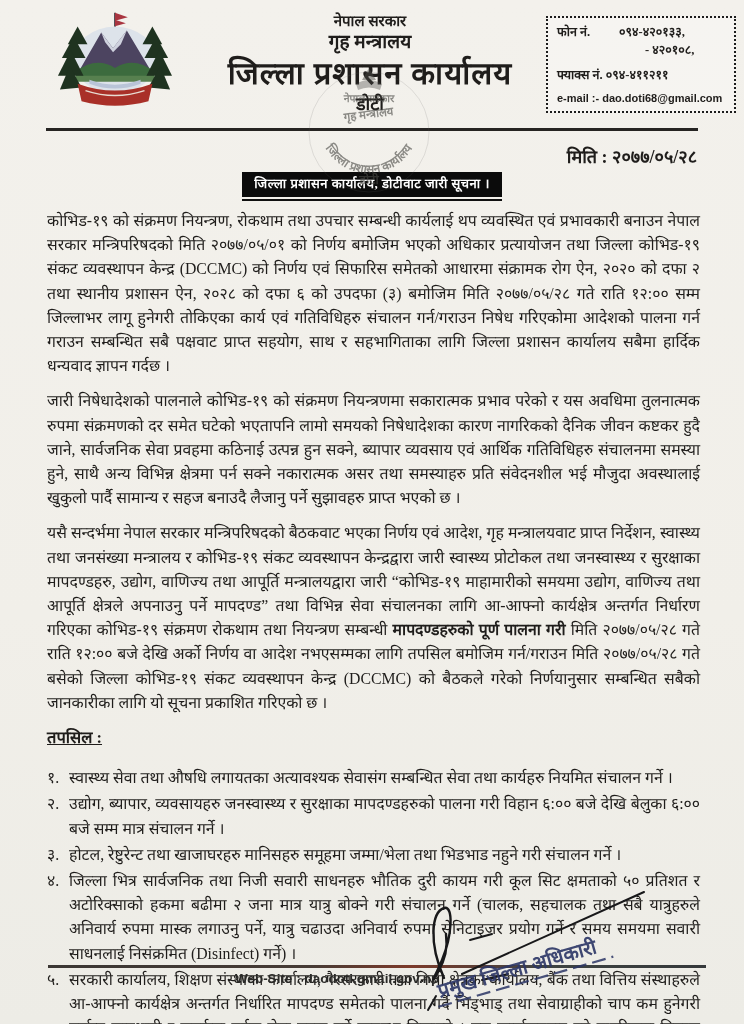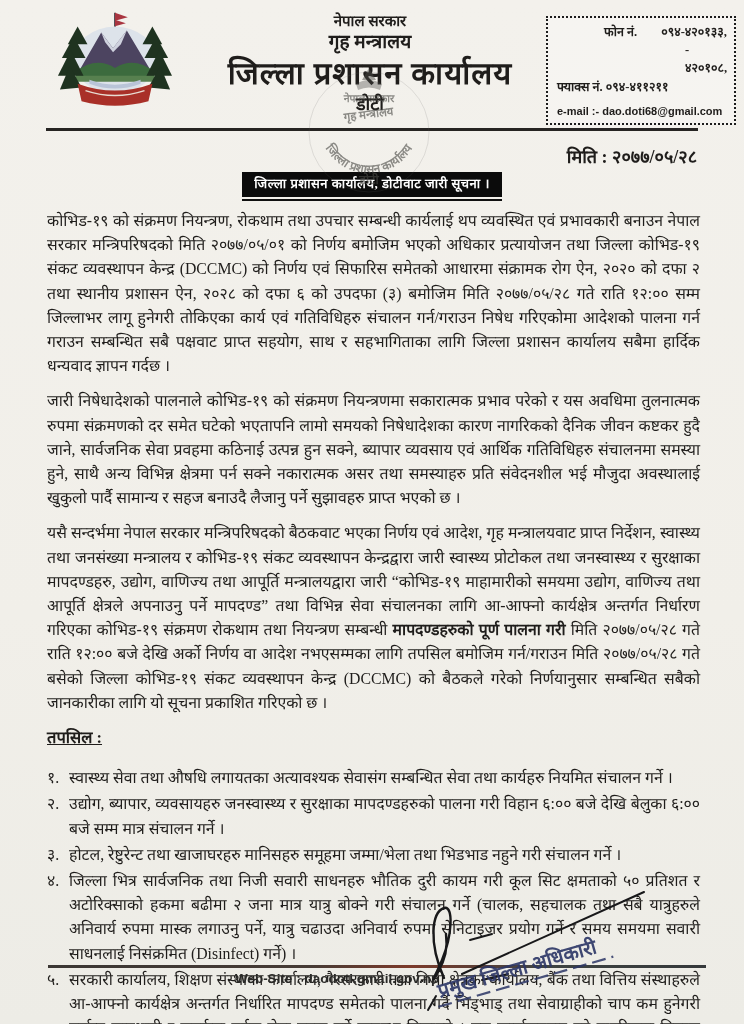--- a/index.html
+++ b/index.html
@@ -24,25 +24,25 @@
   }
   .gov{ font-size:15px; font-weight:bold; }
   .ministry{ font-size:19px; font-weight:bold; margin-top:1px; }
   .office{ font-size:31px; font-weight:bold; margin-top:1px; letter-spacing:1px; white-space:nowrap; }
   .district{ font-size:18px; font-weight:bold; margin-top:2px; }
   .contact-box{
     position:absolute; right:8px; top:16px; width:190px;
     border:2.5px dotted #1c1c1c; padding:5px 7px 4px 9px;
     font-size:12.5px; font-weight:bold; line-height:1.45; background:rgba(255,255,255,.25);
   }
-  .contact-row{ display:flex;margin-left:47px; }
+  .contact-row{ display:flex; }
   .contact-row .c-label{ width:62px; }
   .contact-row .c-value{ flex:1; }
   .contact-row.indent .c-value{ padding-left:26px; }
-  .contact-fax{ margin-top:1px; }
+  .contact-fax{ margin-top:7px; }
   .contact-email{ font-size:11px; font-family:"Liberation Sans",sans-serif; font-weight:bold; margin-top:7px; }
   .round-stamp{ position:absolute; left:298px; top:58px; width:142px; height:142px; z-index:3; opacity:.85; }
   .head-rule{
     position:absolute; left:46px; right:46px; top:128px;
     border-top:3px solid #262422;
   }
   
   .date-line{
     margin:14px 47px 0 0; text-align:right; font-size:18px; font-weight:bold;
   }

